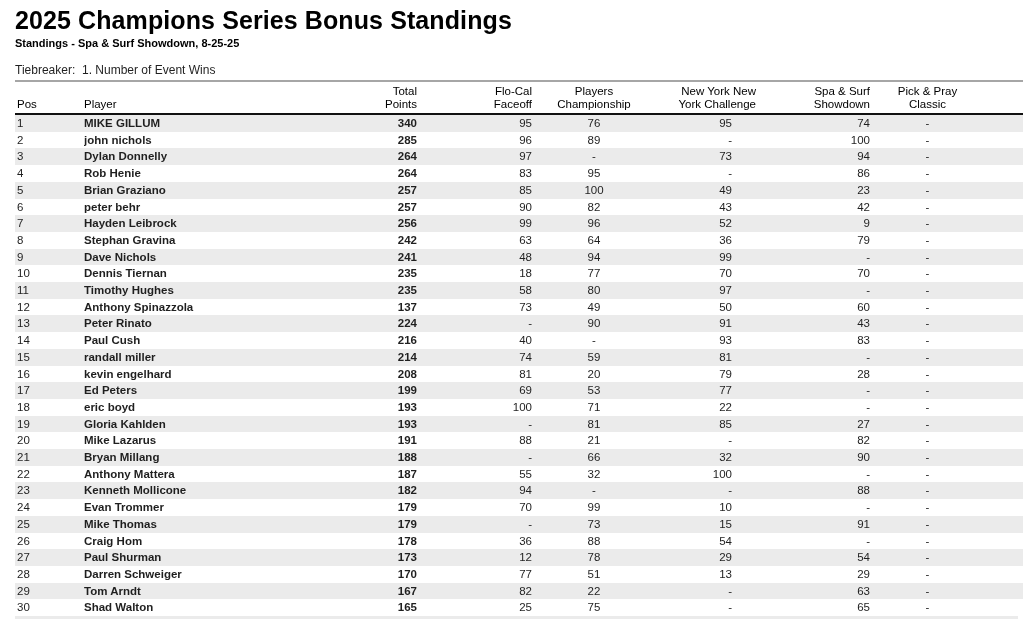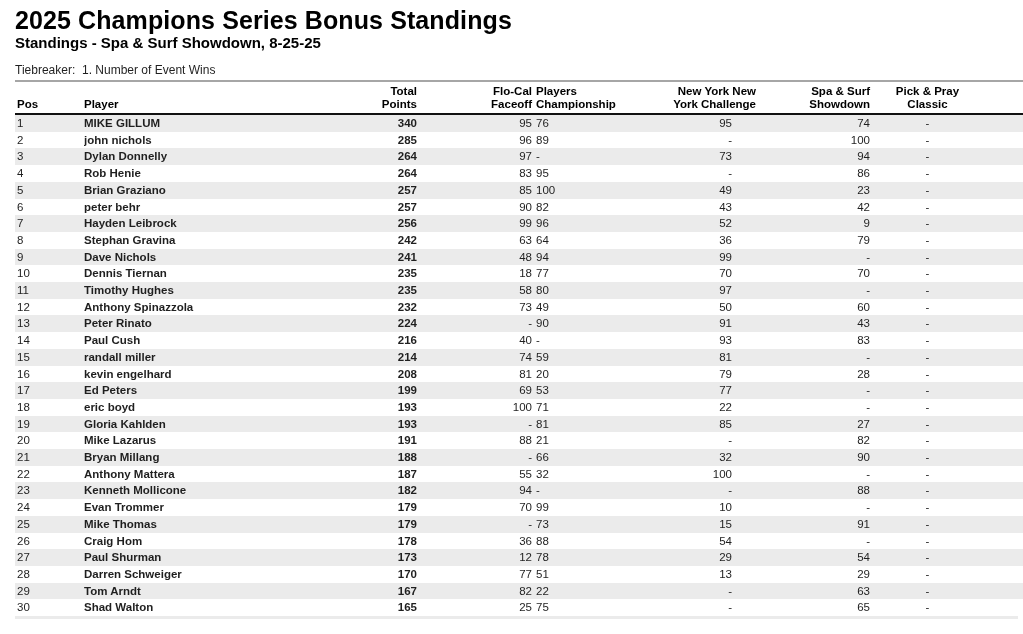--- a/index.html
+++ b/index.html
@@ -9,55 +9,55 @@
     font-family: "Liberation Sans", sans-serif;
     color: #1f1f1f;
     -webkit-font-smoothing: antialiased;
   }
   .page { padding: 6px 5px 0 15px; }
 
   h1.title {
     font-size: 25px; line-height: 24px; margin: 2px 0 4px 0;
     font-weight: bold; color: #000000; letter-spacing: 0.1px;
   }
-  .subtitle { font-size: 15px; font-weight: bold; line-height: 14px; color: #000000; }
+  .subtitle { font-size: 11px; font-weight: bold; line-height: 14px; color: #000000; }
 
   .tiebreaker {
     display: flex; margin-top: 12px; margin-bottom: 2px;
     font-size: 12px; line-height: 16px; color: #1f1f1f;
   }
   .tb-label { width: 67px; flex: 0 0 67px; }
   .tb-items > div { white-space: nowrap; }
 
   table.tbl {
     table-layout: fixed; width: 1003px;
     border-collapse: collapse; border-spacing: 0;
     font-size: 11.5px;
   }
   thead th {
-    font-weight: bold; vertical-align: bottom;
+    font-weight: normal; vertical-align: bottom;
     border-top: 2px solid #a6a6a6;
     border-bottom: 2.5px solid #111111;
     padding: 3px 4px 2px 0;
     line-height: 13px; white-space: nowrap;
     color: #000000;
   }
   thead th div { white-space: nowrap; }
   tbody td {
     height: 16.7px; line-height: 16.7px;
     padding: 0 4px 0 0; white-space: nowrap; overflow: hidden;
   }
   tbody tr:nth-child(odd) { background: #ebebeb; }
 
   
   .tbl th:nth-child(1), .tbl td:nth-child(1) { width: 63px;  text-align: left; padding-left: 2px; }
   .tbl th:nth-child(2), .tbl td:nth-child(2) { width: 267px; text-align: left; }
   .tbl th:nth-child(3), .tbl td:nth-child(3) { width: 62px;  text-align: right; }
   .tbl th:nth-child(4), .tbl td:nth-child(4) { width: 111px; text-align: right; }
-  .tbl th:nth-child(5), .tbl td:nth-child(5) { width: 116px; text-align: left; }
+  .tbl th:nth-child(5), .tbl td:nth-child(5) { width: 116px; text-align: center; }
   .tbl th:nth-child(6), .tbl td:nth-child(6) { width: 100px; text-align: right; }
   .tbl th:nth-child(7), .tbl td:nth-child(7) { width: 110px; text-align: right; }
   .tbl th:nth-child(8), .tbl td:nth-child(8) { width: 107px; text-align: center; }
   .tbl th:nth-child(9), .tbl td:nth-child(9) { width: 67px;  text-align: right; }
   
   .tbl td:nth-child(6) { padding-right: 28px; }
   
   .tbl td:nth-child(2), .tbl td:nth-child(3) { font-weight: bold; }
 
   .bottom-stripe { width: 1003px; height: 3px; background: #ebebeb; }
@@ -232,21 +232,21 @@
           <td>58</td>
           <td>80</td>
           <td>97</td>
           <td>-</td>
           <td>-</td>
           <td>-</td>
         </tr>
         <tr>
           <td>12</td>
           <td>Anthony Spinazzola</td>
-          <td>232</td>
+          <td>137</td>
           <td>73</td>
           <td>49</td>
           <td>50</td>
           <td>60</td>
           <td>-</td>
           <td>-</td>
         </tr>
         <tr>
           <td>13</td>
           <td>Peter Rinato</td>

